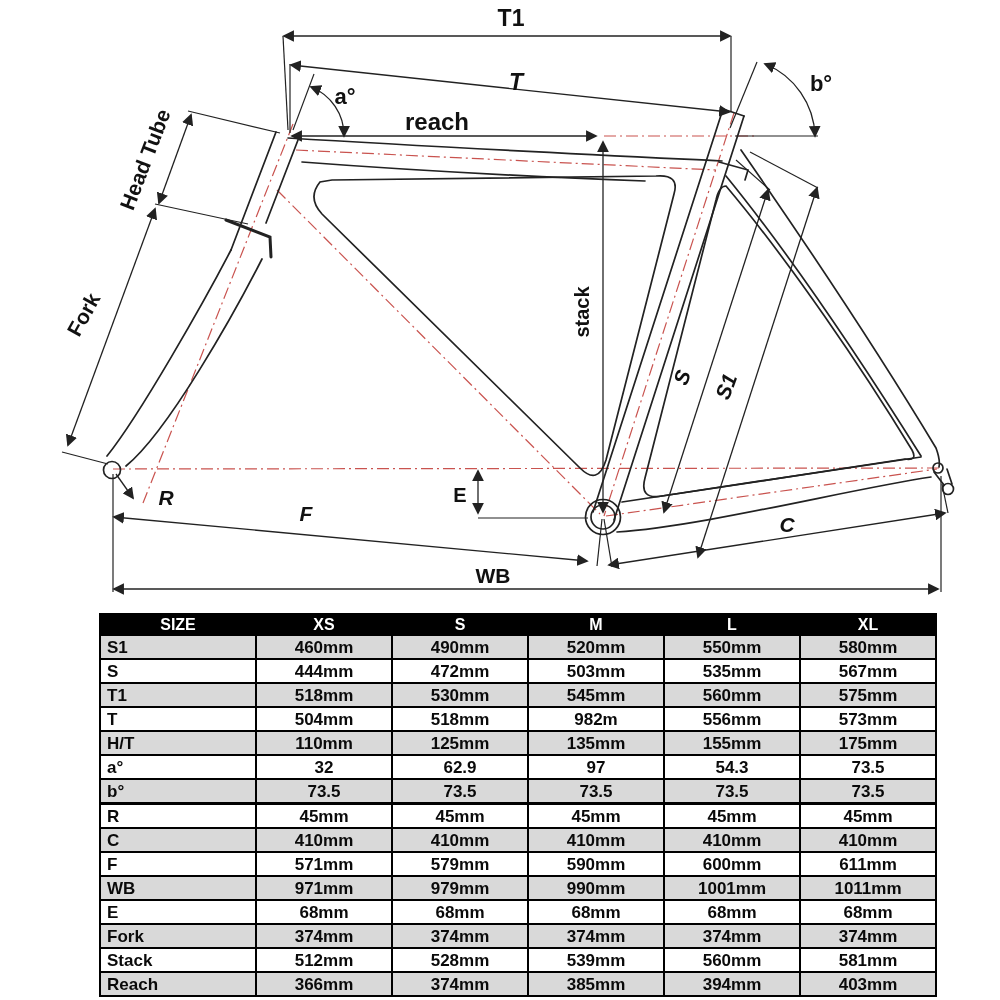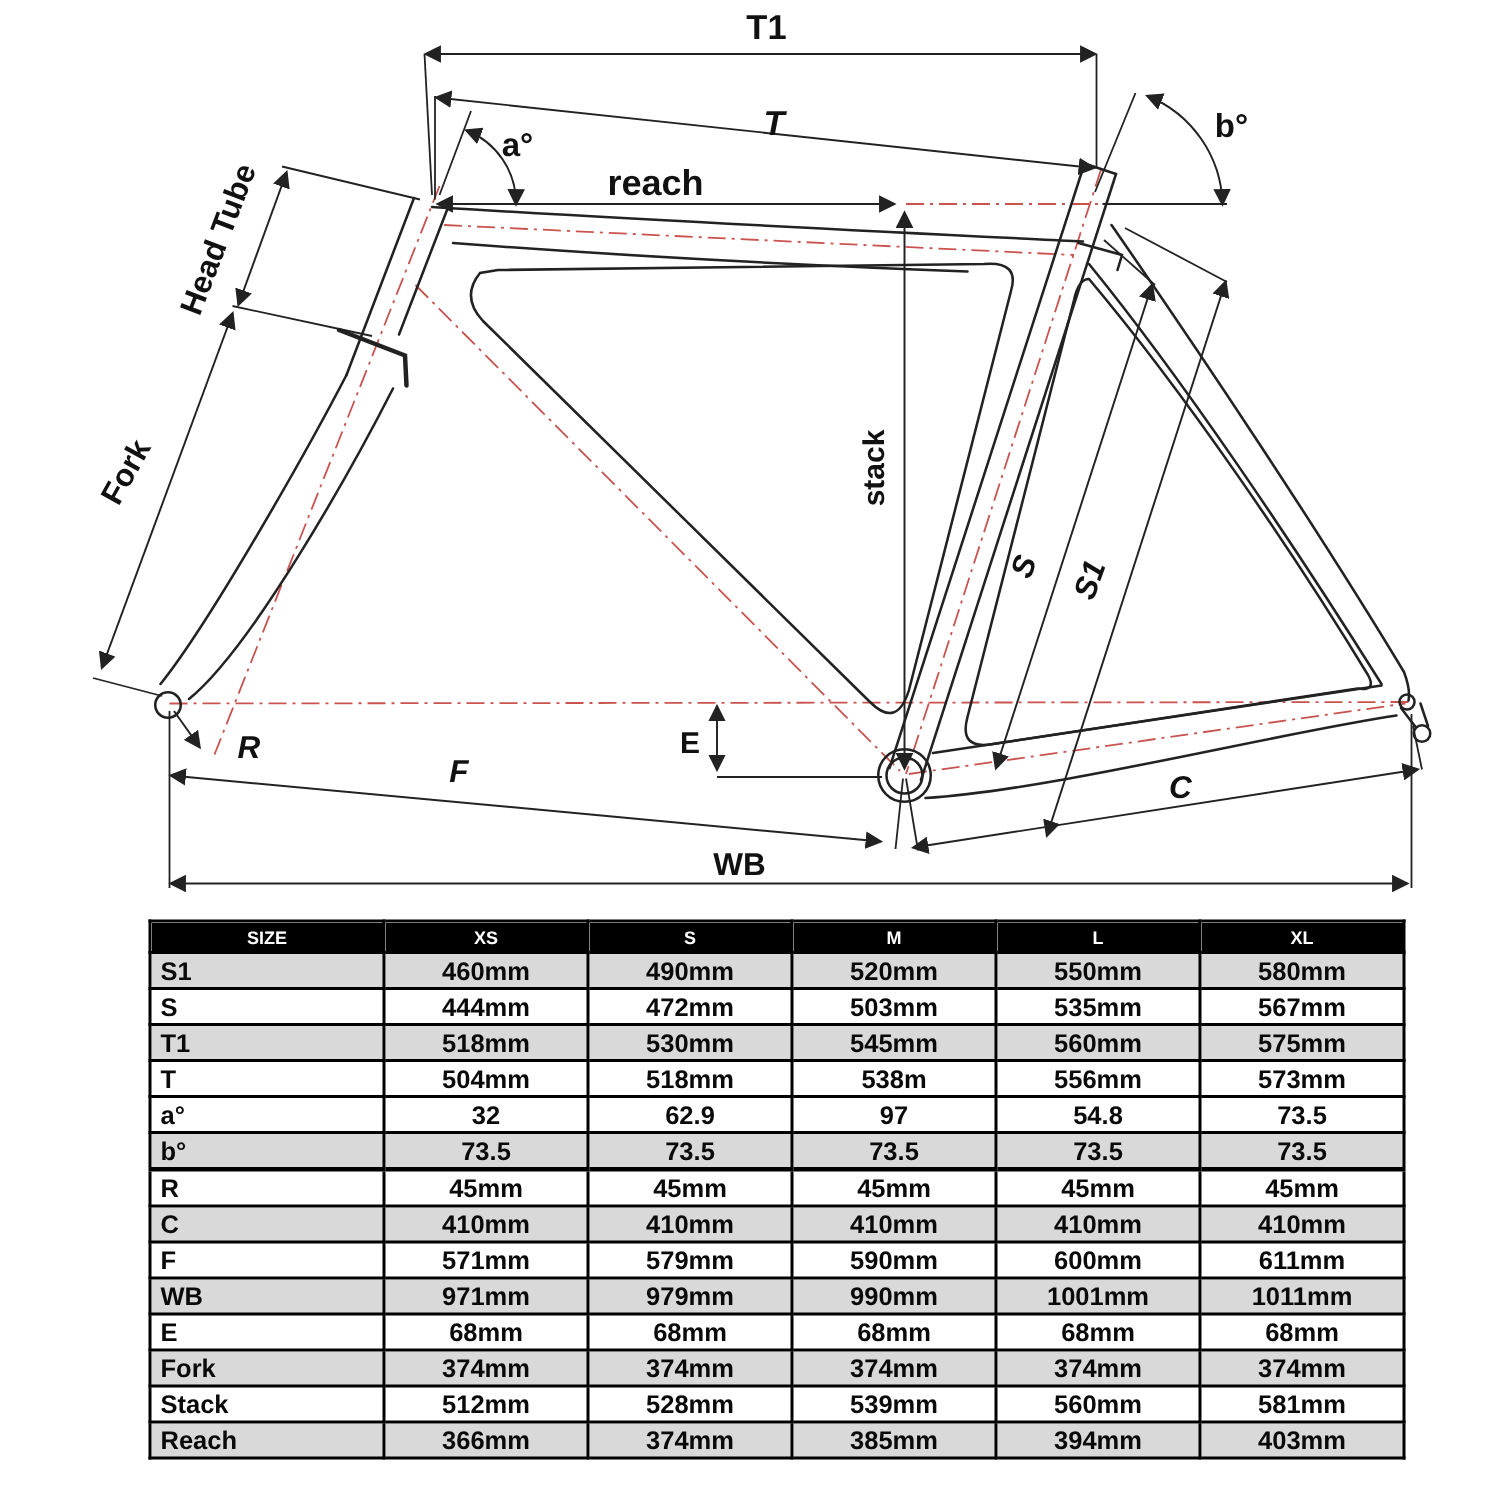--- a/index.html
+++ b/index.html
@@ -4,21 +4,21 @@
 <style>
   html,body{margin:0;padding:0;background:#fff;}
   body{width:1000px;height:1000px;position:relative;font-family:"Liberation Sans",sans-serif;}
   #diagram{position:absolute;left:0;top:0;width:1000px;height:605px;}
   svg text{fill:#111;font-weight:bold;font-family:"Liberation Sans",sans-serif;}
   svg text.it{font-style:italic;}
 
   #size-table{position:absolute;left:99px;top:613px;width:836px;border-collapse:collapse;table-layout:fixed;}
   #size-table th,#size-table td{border:2px solid #000;padding:0;text-align:center;font-weight:bold;
     color:#0a0a0a;font-size:17px;line-height:1;height:22px;overflow:hidden;white-space:nowrap;}
-  #size-table thead th{background:#000;color:#fff;font-size:12px;height:19px;text-align:center;}
+  #size-table thead th{background:#000;color:#fff;font-size:16px;height:19px;text-align:center;}
   #size-table td.rowlabel{text-align:left;padding-left:6px;}
   #size-table tr.shade td{background:#d9d9d9;}
   #size-table tr.plain td{background:#ffffff;}
   #size-table tr.thick-top td{border-top:3px solid #000;}
 </style>
 </head>
 <body>
 
 <svg id="diagram" viewBox="0 0 1000 605" xmlns="http://www.w3.org/2000/svg">
   <defs>
@@ -161,30 +161,38 @@
         <td>518mm</td>
         <td>530mm</td>
         <td>545mm</td>
         <td>560mm</td>
         <td>575mm</td>
       </tr>
       <tr class="plain">
         <td class="rowlabel">T</td>
         <td>504mm</td>
         <td>518mm</td>
-        <td>538m</td>
+        <td>982m</td>
         <td>556mm</td>
         <td>573mm</td>
+      </tr>
+      <tr class="shade">
+        <td class="rowlabel">H/T</td>
+        <td>110mm</td>
+        <td>125mm</td>
+        <td>135mm</td>
+        <td>155mm</td>
+        <td>175mm</td>
       </tr>
       <tr class="plain">
         <td class="rowlabel">a°</td>
         <td>32</td>
         <td>62.9</td>
         <td>97</td>
-        <td>54.8</td>
+        <td>54.3</td>
         <td>73.5</td>
       </tr>
       <tr class="shade">
         <td class="rowlabel">b°</td>
         <td>73.5</td>
         <td>73.5</td>
         <td>73.5</td>
         <td>73.5</td>
         <td>73.5</td>
       </tr>

